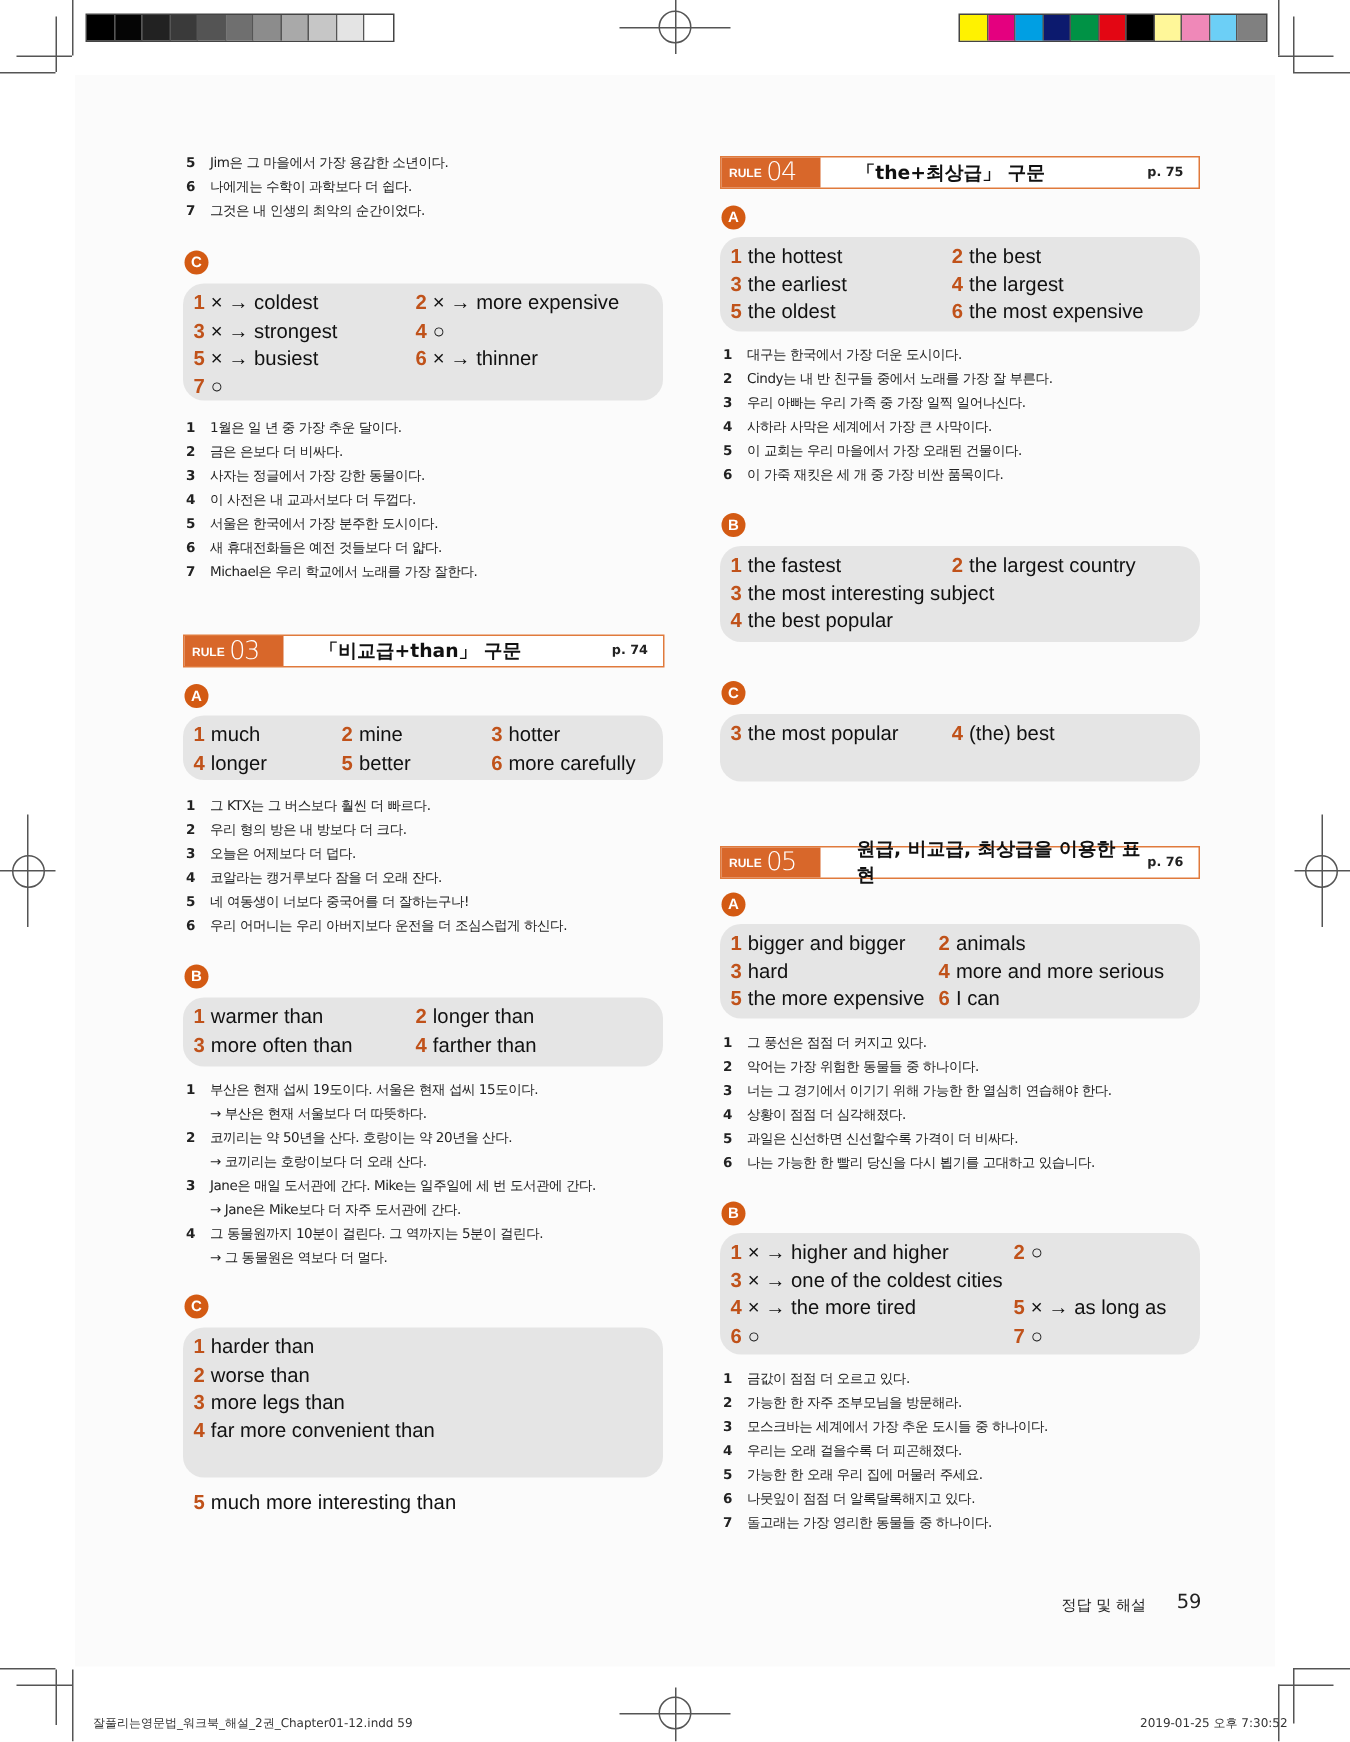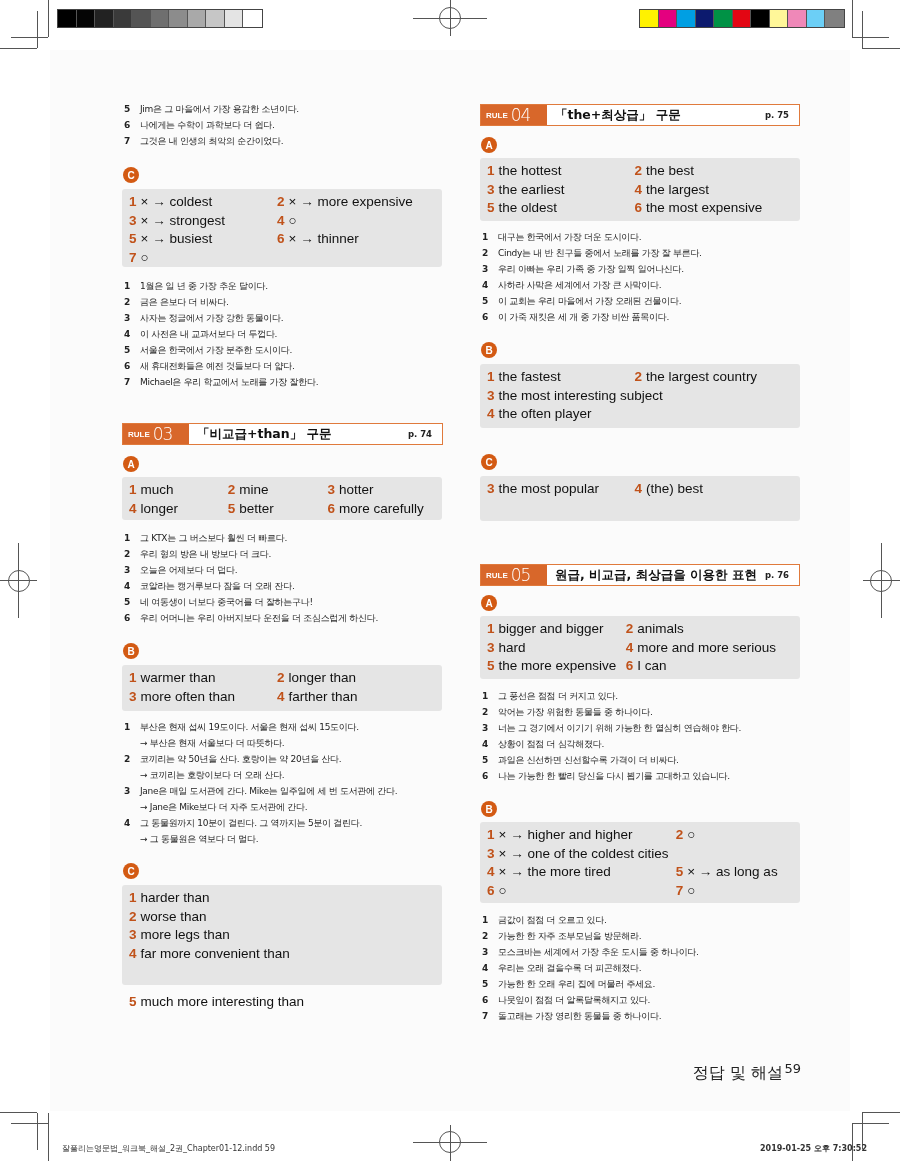--- a/index.html
+++ b/index.html
@@ -21,36 +21,36 @@
   .col-right { left: 480px; width: 322px; }
 
   .sentences { font-size: 9px; line-height: 16px; color: #222; letter-spacing: -0.3px; }
   .sent { display: flex; }
   .sent .n { width: 18px; font-weight: bold; flex: none; padding-left: 2px; }
   .sent .t { flex: 1; }
   .sent.sub .t { padding-left: 0; }
 
   .badge { width: 16px; height: 16px; border-radius: 50%; background: #d35a13; color: #fff; font-weight: bold; font-size: 10px; display: flex; align-items: center; justify-content: center; font-family: "Liberation Sans", sans-serif; }
 
-  .ansbox { background: #e5e5e5; border-radius: 3px; padding: 4px 7px; font-family: "Liberation Sans", sans-serif; font-size: 13.5px; line-height: 18.5px; color: #111; }
+  .ansbox { background: #e5e5e5; border-radius: 14px; padding: 4px 7px; font-family: "Liberation Sans", sans-serif; font-size: 13.5px; line-height: 18.5px; color: #111; }
   .ansrow { display: flex; }
   .ans { white-space: nowrap; }
   .ans .num { color: #c0521a; font-weight: bold; margin-right: 4px; }
 
   .rule-header { display: flex; height: 22px; border: 1px solid #e07a3c; background: #fff; }
   .rule-tag { background: #d8672a; color: #fff; display: flex; align-items: center; padding: 0 6px 0 5px; width: 66px; flex: none; text-align: center; }
   .rule-tag .rule-word { font-size: 8px; font-weight: bold; font-family: "Liberation Sans", sans-serif; margin-right: 3px; }
   .rule-tag .rule-num { font-size: 17px; font-weight: 300; letter-spacing: -1px; font-family: "DejaVu Sans", sans-serif; }
-  .rule-title { flex: 1; font-size: 12.5px; font-weight: bold; display: flex; align-items: center; padding-left: 8px; color: #111; }
+  .rule-title { flex: 1; font-size: 12.5px; font-weight: bold; display: flex; align-items: center; padding-left: 24px; color: #111; }
   .rule-page { font-size: 8.5px; font-weight: bold; display: flex; align-items: center; padding-right: 10px; color: #222; }
 
-  .footer-title { position: absolute; right: 117px; top: 1063px; font-size: 16px; color: #222; text-align: right; }
+  .footer-title { position: absolute; right: 136px; top: 1063px; font-size: 10px; color: #222; text-align: right; }
   .footer-page { position: absolute; right: 99px; top: 1061px; font-size: 13px; color: #222; }
   .slug-left { position: absolute; left: 62px; top: 1143px; font-size: 8px; color: #333; }
-  .slug-right { position: absolute; left: 760px; top: 1143px; font-size: 8px; color: #333; font-weight: bold; }
+  .slug-right { position: absolute; left: 760px; top: 1143px; font-size: 8px; color: #333; }
 </style>
 </head>
 <body>
 
 <div class="page"></div>
 
 <div class="line" style="left:48px;top:0;width:1px;height:37px"></div>
 <div class="line" style="left:11px;top:37px;width:37px;height:1px"></div>
 <div class="line" style="left:37px;top:11px;width:1px;height:37px"></div>
 <div class="line" style="left:0;top:48px;width:37px;height:1px"></div>
@@ -353,21 +353,21 @@
   <div class="badge" style="position:absolute;top:342px;left:1px">B</div>
   <div class="ansbox" id="r04-b-box" style="position:absolute;top:364px;width:320px;height:64px">
       <div class="ansrow">
         <span class="ans" style="width: 149px;"><span class="num">1</span><span>the fastest</span></span>
         <span class="ans" style="width: 160px;"><span class="num">2</span><span>the largest country</span></span>
       </div>
       <div class="ansrow">
         <span class="ans" style="width: 149px;"><span class="num">3</span><span>the most interesting subject</span></span>
       </div>
       <div class="ansrow">
-        <span class="ans" style="width: 149px;"><span class="num">4</span><span>the often player</span></span>
+        <span class="ans" style="width: 149px;"><span class="num">4</span><span>the best popular</span></span>
       </div>
     </div>
 
   <div class="badge" style="position:absolute;top:454px;left:1px">C</div>
   <div class="ansbox" id="r04-c-box" style="position:absolute;top:476px;width:320px;height:45px">
       <div class="ansrow">
         <span class="ans" style="width: 149px;"><span class="num">3</span><span>the most popular</span></span>
         <span class="ans" style="width: 160px;"><span class="num">4</span><span>(the) best</span></span>
       </div>
     </div>

